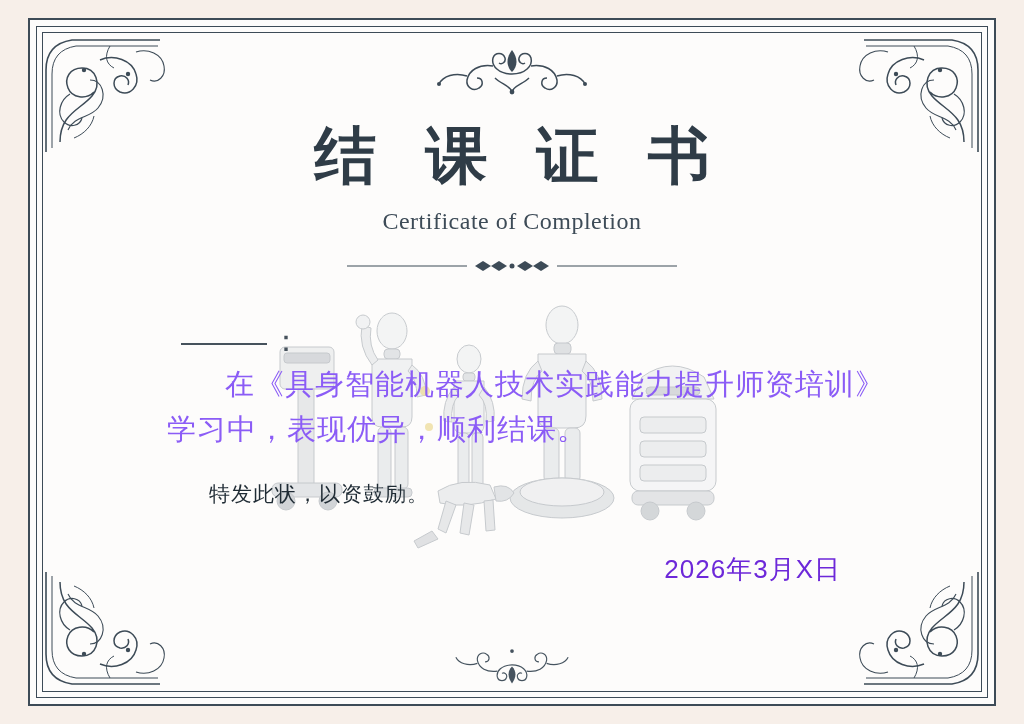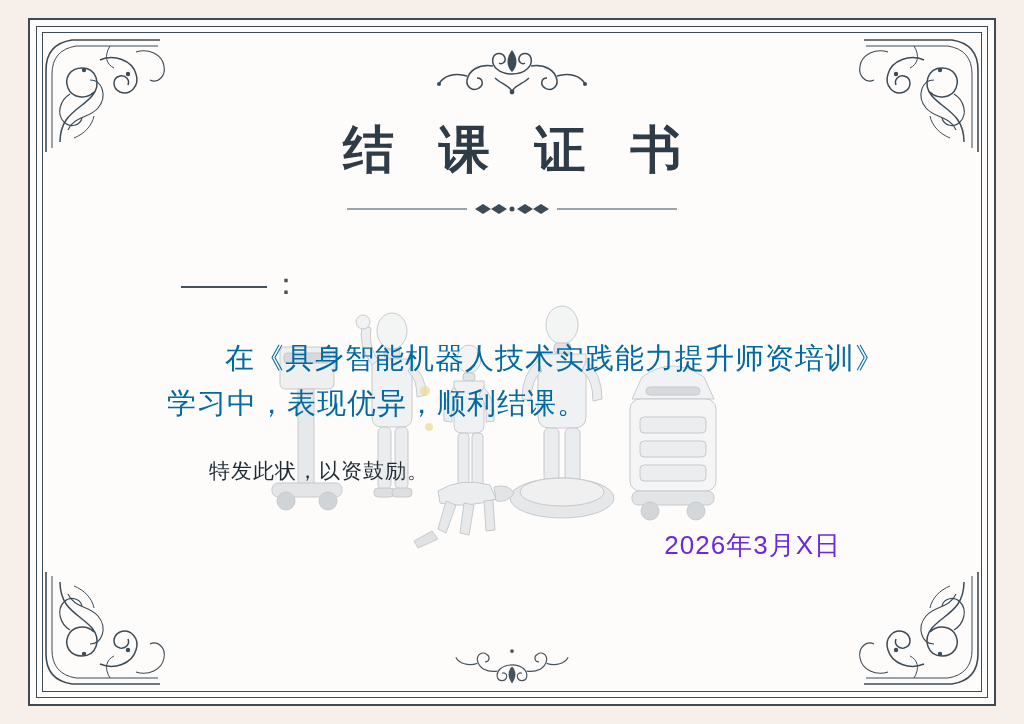--- a/index.html
+++ b/index.html
@@ -110,22 +110,22 @@
   .content {
     position: absolute;
     left: 60px;
     right: 60px;
     top: 90px;
     bottom: 60px;
     text-align: center;
   }
 
   .title {
-    font-family: Liberation Serif, serif;
-    font-size: 51px;
+    font-family: Liberation Sans, sans-serif;
+    font-size: 62px;
     font-weight: 700;
     letter-spacing: 16px;
     color: #2f3c47;
     margin: 32px 0 0 0;
     text-indent: 16px;
     line-height: 1.1;
   }
 
   .subtitle {
     font-family: "Liberation Serif", "DejaVu Serif", serif;
@@ -162,28 +162,26 @@
   .recipient-line .blank {
     display: inline-block;
     border-bottom: 2px solid #46525c;
     width: 86px;
     height: 1px;
     vertical-align: 6px;
     margin-right: 4px;
   }
 
   .paragraph {
-    margin-top: 34px;
     font-size: 29px;
     line-height: 1.55;
     letter-spacing: 1px;
-    color: #0369a1;
+    color: #8b5cf6;
     margin-left: 58px;
     margin-right: 10px;
-    font-family: Liberation Mono, monospace;
   }
   .paragraph.indent { text-indent: 2em; }
 
   .paragraph2 {
     margin-top: 26px;
     font-size: 21px;
     line-height: 1.5;
     letter-spacing: 1px;
     color: #1f2b34;
     margin-left: 58px;
@@ -365,20 +363,21 @@
       <g fill="#e0c24a" opacity=".75">
         <circle cx="193" cy="96" r="5"></circle>
         <circle cx="197" cy="132" r="4"></circle>
       </g>
     </svg>
   </div>
 
   <div class="content">
 
     <div class="title">结 课 证 书</div>
+    <div class="subtitle">Certificate of Completion</div>
 
     <div class="divider">
       <svg viewBox="0 0 330 18" fill="none" stroke="#3d4b57" stroke-width="1.1">
         <line x1="0" y1="9" x2="120" y2="9"></line>
         <line x1="210" y1="9" x2="330" y2="9"></line>
         <path d="M128 9 l8 -5 l8 5 l-8 5 z" fill="#3d4b57" stroke="none"></path>
         <path d="M144 9 l8 -5 l8 5 l-8 5 z" fill="#3d4b57" stroke="none"></path>
         <circle cx="165" cy="9" r="2.5" fill="#3d4b57" stroke="none"></circle>
         <path d="M170 9 l8 -5 l8 5 l-8 5 z" fill="#3d4b57" stroke="none"></path>
         <path d="M186 9 l8 -5 l8 5 l-8 5 z" fill="#3d4b57" stroke="none"></path>

